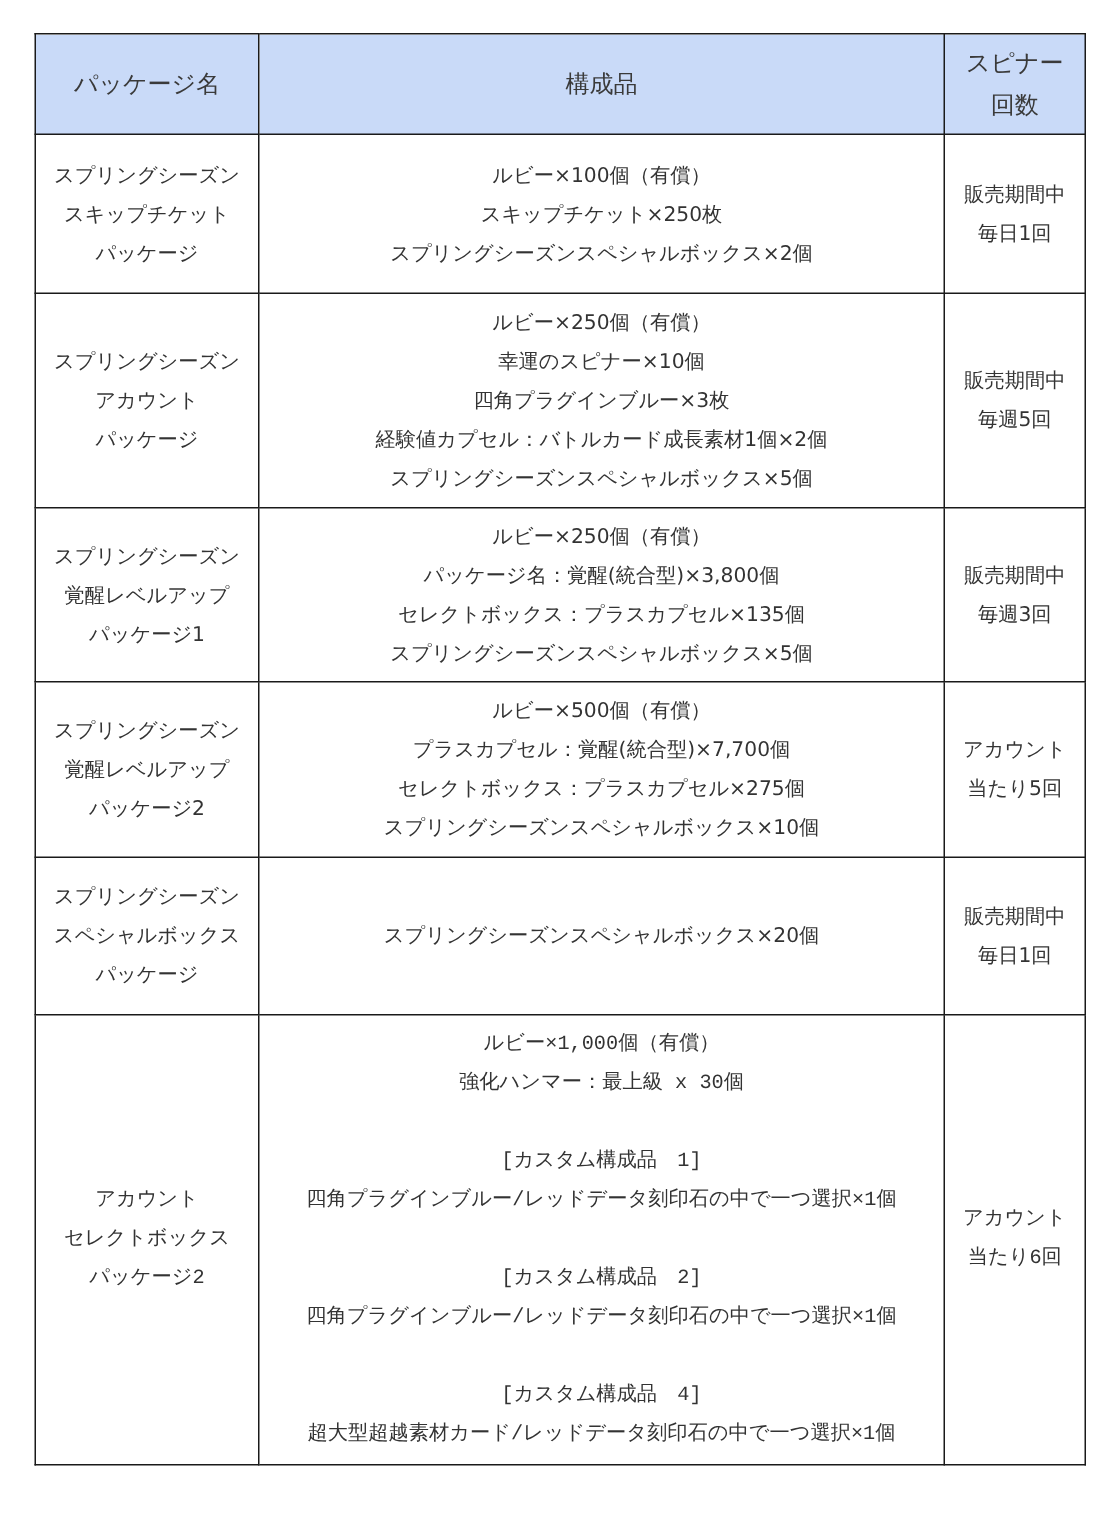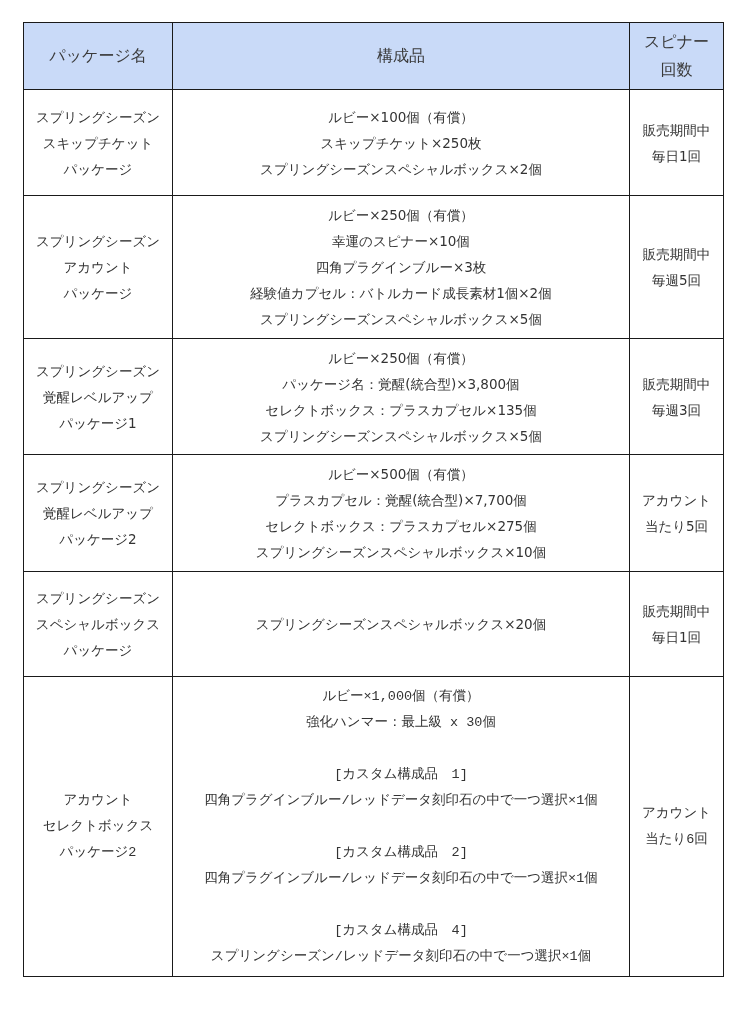--- a/index.html
+++ b/index.html
@@ -174,21 +174,21 @@
         <span class="line">ルビー×1,000個（有償）</span>
         <span class="line">強化ハンマー：最上級 x 30個</span>
         <span class="blank"></span>
         <span class="line">[カスタム構成品　1]</span>
         <span class="line">四角プラグインブルー/レッドデータ刻印石の中で一つ選択×1個</span>
         <span class="blank"></span>
         <span class="line">[カスタム構成品　2]</span>
         <span class="line">四角プラグインブルー/レッドデータ刻印石の中で一つ選択×1個</span>
         <span class="blank"></span>
         <span class="line">[カスタム構成品　4]</span>
-        <span class="line">スプリングシーズン/レッドデータ刻印石の中で一つ選択×1個</span>
+        <span class="line">超大型超越素材カード/レッドデータ刻印石の中で一つ選択×1個</span>
       </td>
       <td>
         <span class="line">アカウント</span>
         <span class="line">当たり6回</span>
       </td>
     </tr>
   </tbody>
 </table>
 
 </body></html>

